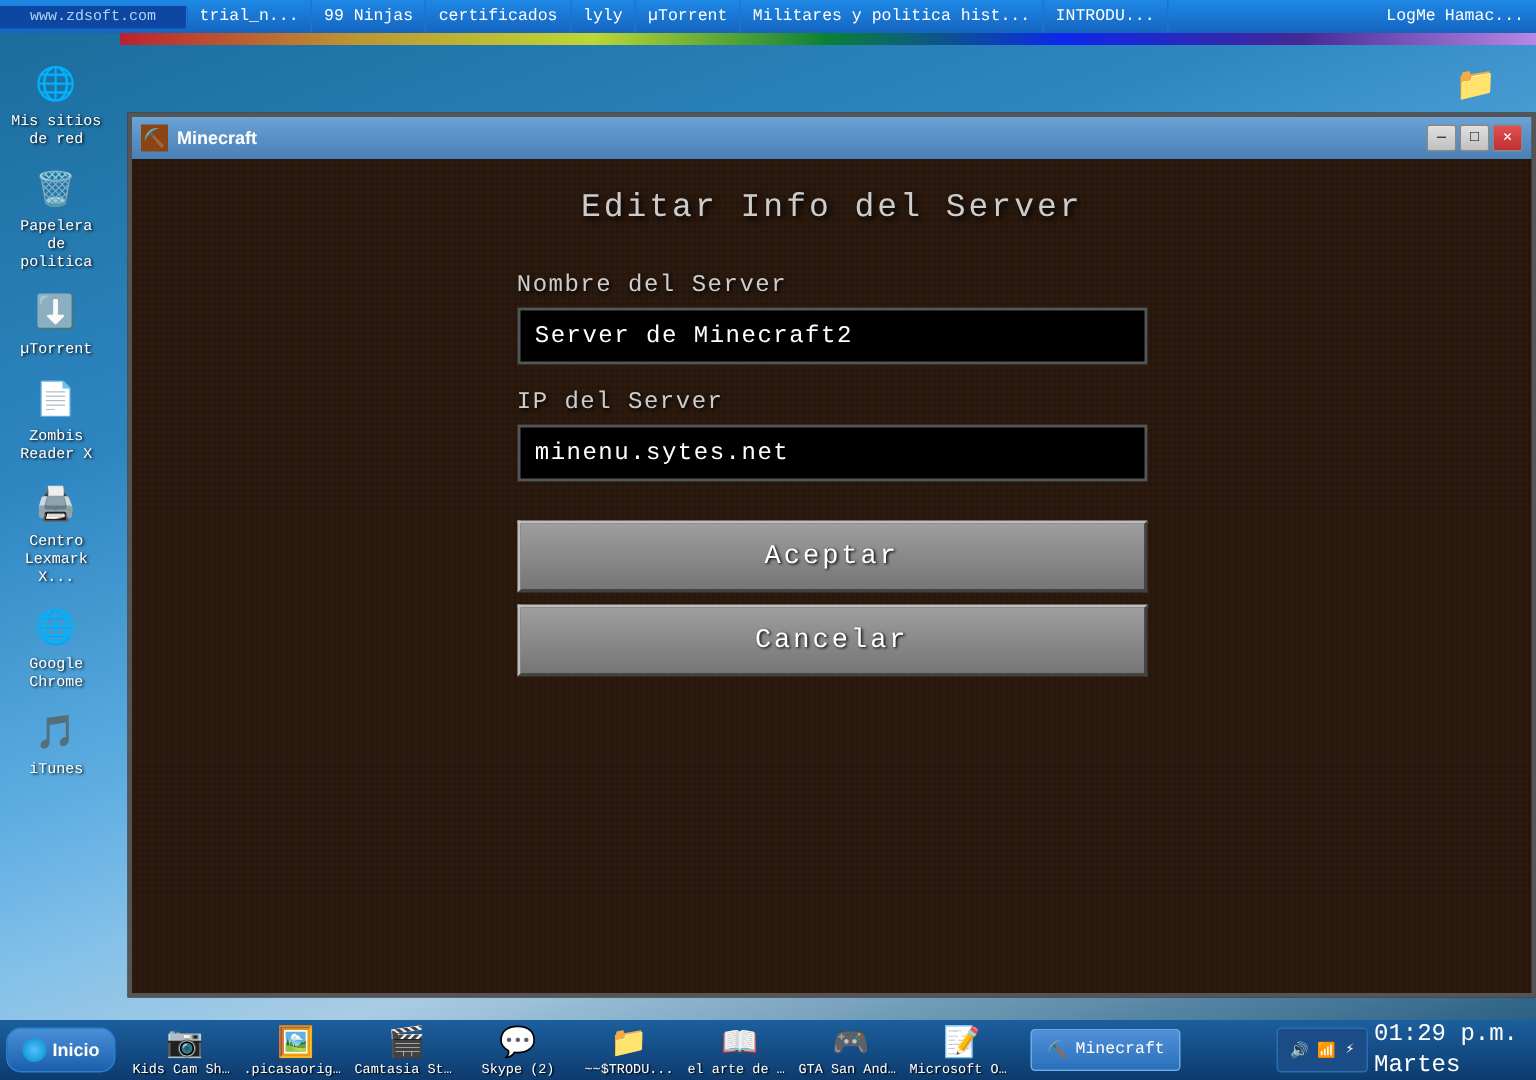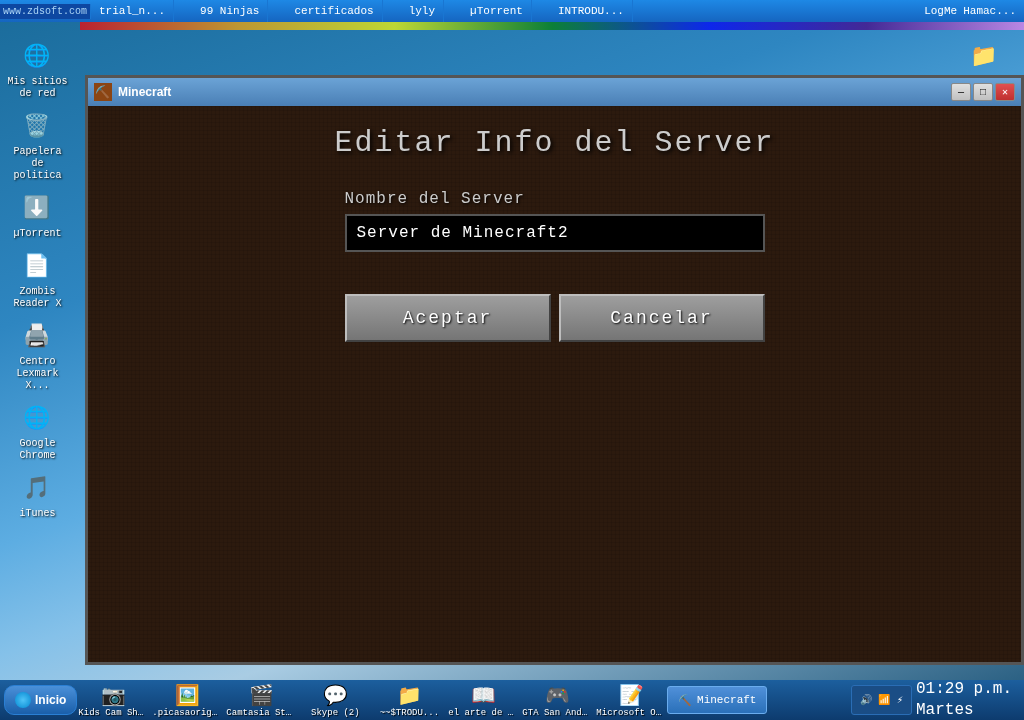--- a/index.html
+++ b/index.html
@@ -42,31 +42,30 @@
       background: linear-gradient(to bottom, #1e88e5, #1565c0);
       display: flex;
       align-items: center;
       z-index: 200;
       font-size: 11px;
       color: white;
     }
 
     .top-taskbar-brand {
       background: #0d47a1;
-      padding: 2px 3px;
+      padding: 2px 20px;
       font-size: 10px;
       color: #aad4f5;
       border-right: 1px solid #1976d2;
     }
 
     .top-taskbar-tabs {
       display: flex;
       height: 100%;
       flex: 1;
-      gap: 18px;
     }
 
     .top-tab {
       padding: 0 8px;
       height: 100%;
       display: flex;
       align-items: center;
       font-size: 11px;
       color: white;
       border-right: 1px solid #1976d2;
@@ -218,21 +217,21 @@
     .window-content {
       padding: 20px 30px;
       display: flex;
       flex-direction: column;
       align-items: center;
       height: calc(100% - 28px);
     }
 
     .dialog-title {
       font-family: 'Courier New', monospace;
-      font-size: 30px;
+      font-size: 22px;
       color: #cccccc;
       text-shadow: 2px 2px 4px #000;
       margin-bottom: 30px;
       letter-spacing: 2px;
     }
 
     .form-group {
       width: 100%;
       max-width: 420px;
       margin-bottom: 16px;
@@ -257,20 +256,21 @@
       padding: 8px 10px;
       letter-spacing: 1px;
       outline: none;
     }
 
     .buttons-group {
       width: 100%;
       max-width: 420px;
       margin-top: 10px;
       display: flex;
+      flex-direction: column;
       gap: 8px;
     }
 
     .mc-button {
       width: 100%;
       padding: 12px;
       background: linear-gradient(to bottom, #9e9e9e, #757575);
       border: none;
       border-top: 2px solid #bdbdbd;
       border-left: 2px solid #bdbdbd;
@@ -289,21 +289,21 @@
       position: absolute;
       bottom: 0;
       left: 0;
       right: 0;
       height: 40px;
       background: linear-gradient(to bottom, #1c5f9e, #0d3b6e);
       display: flex;
       align-items: center;
       z-index: 200;
       padding: 0 4px;
-      gap: 0;
+      gap: 10px;
     }
 
     .start-btn {
       background: linear-gradient(to bottom, #4a90d9, #1a5faa);
       border: 1px solid #2a7fd4;
       border-radius: 10px;
       padding: 3px 10px;
       color: white;
       font-size: 12px;
       font-weight: bold;
@@ -413,20 +413,21 @@
   <div class="rainbow-strip"></div>
 
   <div class="top-taskbar">
     <div class="top-taskbar-brand">www.zdsoft.com</div>
     <div class="top-taskbar-tabs" id="top-tabs">
         <div class="top-tab">trial_n...</div>
         <div class="top-tab">99 Ninjas</div>
         <div class="top-tab">certificados</div>
         <div class="top-tab">lyly</div>
         <div class="top-tab">µTorrent</div>
+        <div class="top-tab">Militares y politica hist...</div>
         <div class="top-tab">INTRODU...</div>
       </div>
     <div class="top-taskbar-right">
       <span>LogMe</span>
       <span>Hamac...</span>
     </div>
   </div>
 
   <div class="desktop-icons-left" id="left-icons">
       <div class="desktop-icon">
@@ -503,20 +504,22 @@
 
     <div class="window-content">
       <div class="dialog-title">Editar Info del Server</div>
 
       <div class="form-group">
         <div class="field-label">Nombre del Server</div>
         <input class="field-input" type="text" value="Server de Minecraft2" style="">
       </div>
 
       <div class="form-group">
+        <div class="field-label">IP del Server</div>
+        <input class="field-input" type="text" value="minenu.sytes.net" style="">
       </div>
 
       <div class="buttons-group">
         <button class="mc-button">Aceptar</button>
         <button class="mc-button">Cancelar</button>
       </div>
     </div>
   </div>
 
   <div class="taskbar">

